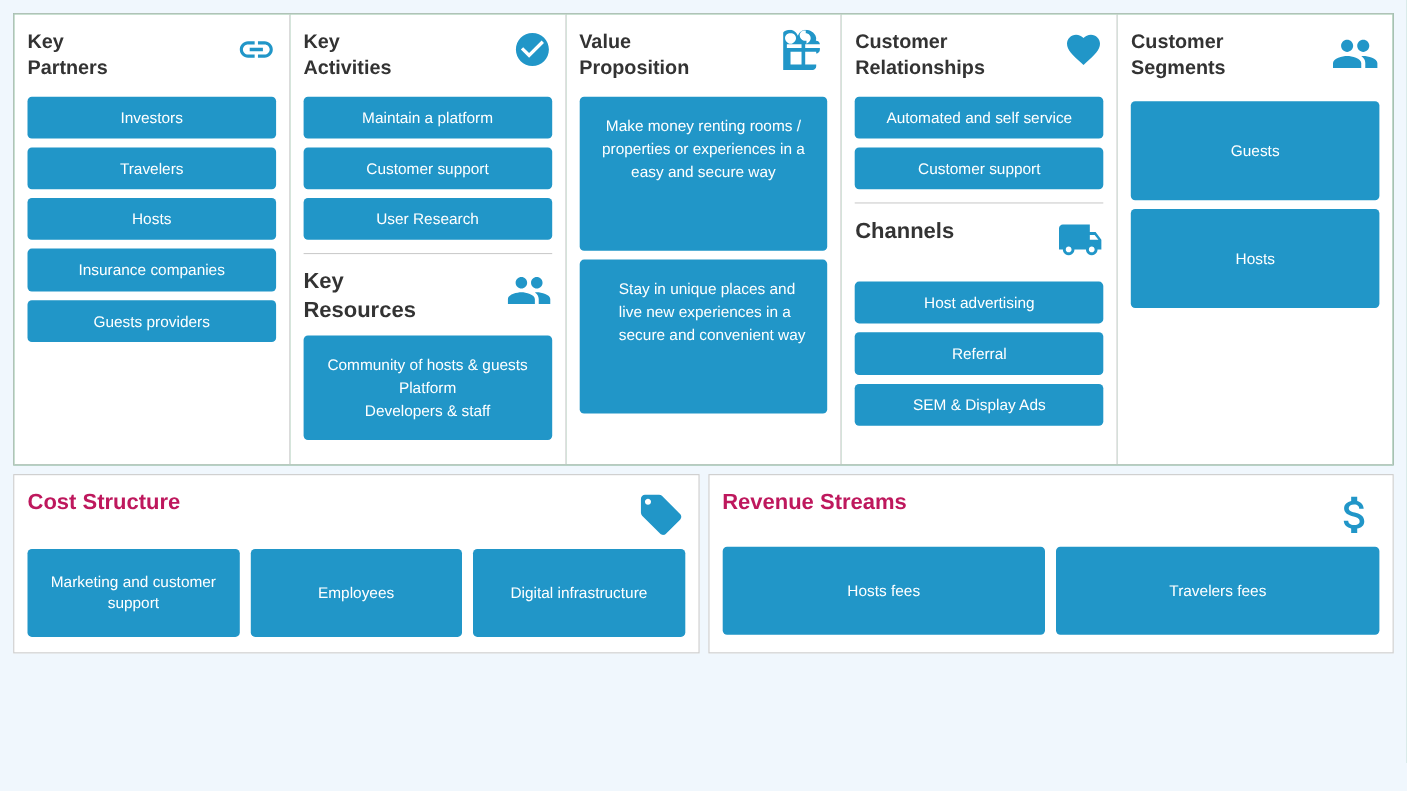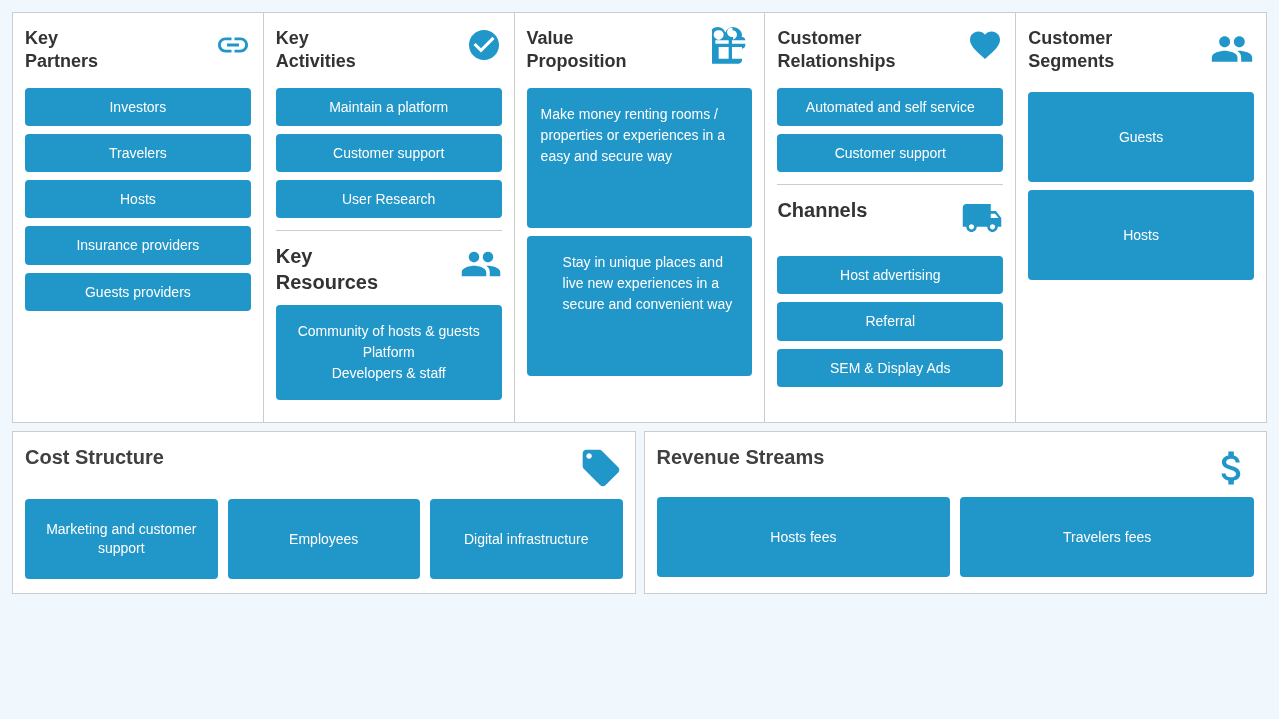--- a/index.html
+++ b/index.html
@@ -100,21 +100,21 @@
     .bottom-col {
       flex: 1;
       border: 1px solid #ccc;
       background: white;
       padding: 14px 12px;
     }
 
     .bottom-col-title {
       font-size: 20px;
       font-weight: bold;
-      color: #404040;
+      color: #be185d;
       margin-bottom: 16px;
     }
 
     .bottom-items {
       display: flex;
       gap: 10px;
       border-radius: 23px;
     }
 
     .bottom-box {
@@ -165,21 +165,21 @@
 Partners</div>
         <div class="icon-area">
           <svg class="svg-icon" viewBox="0 0 24 24" xmlns="http://www.w3.org/2000/svg">
             <path d="M3.9 12c0-1.71 1.39-3.1 3.1-3.1h4V7H7c-2.76 0-5 2.24-5 5s2.24 5 5 5h4v-1.9H7c-1.71 0-3.1-1.39-3.1-3.1zM8 13h8v-2H8v2zm9-6h-4v1.9h4c1.71 0 3.1 1.39 3.1 3.1s-1.39 3.1-3.1 3.1h-4V17h4c2.76 0 5-2.24 5-5s-2.24-5-5-5z"></path>
           </svg>
         </div>
       </div>
       <div class="blue-box">Investors</div>
       <div class="blue-box">Travelers</div>
       <div class="blue-box">Hosts</div>
-      <div class="blue-box">Insurance providers</div>
+      <div class="blue-box">Insurance companies</div>
       <div class="blue-box">Guests providers</div>
     </div>
 
     <div class="column">
       <div class="column-header">
         <div class="column-title" style="white-space:pre-line;">Key
 Activities</div>
         <div class="icon-area">
           <svg class="svg-icon" viewBox="0 0 24 24" xmlns="http://www.w3.org/2000/svg">
             <path d="M12 2C6.48 2 2 6.48 2 12s4.48 10 10 10 10-4.48 10-10S17.52 2 12 2zm-2 15l-5-5 1.41-1.41L10 14.17l7.59-7.59L19 8l-9 9z"></path>
@@ -207,21 +207,21 @@
     <div class="column">
       <div class="column-header">
         <div class="column-title" style="white-space:pre-line;">Value
 Proposition</div>
         <div class="icon-area">
           <svg class="svg-icon" viewBox="0 0 24 24" xmlns="http://www.w3.org/2000/svg" style="width:40px;height:40px;">
             <path d="M20 6h-2.18c.07-.44.18-.86.18-1.3C18 2.57 15.43 0 12.3 0c-1.9 0-3.5 1.35-4.3 3.24C7.2 1.35 5.6 0 3.7 0 .57 0-2 2.57-2 5.7c0 .44.11.86.18 1.3H-2c-1.1 0-1.99.9-1.99 2v2c0 1.1.89 2 1.99 2h.01v7c0 1.1.9 2 2 2h16c1.1 0 2-.9 2-2v-7h.01c1.1 0 1.99-.9 1.99-2V8c0-1.1-.89-2-1.99-2zM12.3 2c1.54 0 2.7 1.16 2.7 2.7 0 1.34-1.09 2.5-2.3 2.9V6h-1.4c-1.21-.4-2.3-1.56-2.3-2.9 0-1.54 1.16-2.7 2.7-2.7h.6zM3.7 2h.6C5.84 2 7 3.16 7 4.7c0 1.34-1.09 2.5-2.3 2.9H3.3C2.09 7.2 1 6.04 1 4.7 1 3.16 2.16 2 3.7 2zM2 8h8v2H2V8zm2 11v-7h6v7H4zm14 0h-6v-7h6v7zm2-9h-8V8h8v2z"></path>
           </svg>
         </div>
       </div>
-      <div class="blue-box-large" style="min-height:140px;">Make money renting rooms / properties or experiences in a easy and secure way</div>
+      <div class="blue-box-large" style="min-height:140px;text-align:center;">Make money renting rooms / properties or experiences in a easy and secure way</div>
       <div class="blue-box-large" style="min-height:140px;padding-left:36px;">Stay in unique places and live new experiences in a secure and convenient way</div>
     </div>
 
     <div class="column">
       <div class="column-header">
         <div class="column-title" style="white-space:pre-line;">Customer
 Relationships</div>
         <div class="icon-area">
           <svg class="svg-icon" viewBox="0 0 24 24" xmlns="http://www.w3.org/2000/svg">
             <path d="M12 21.35l-1.45-1.32C5.4 15.36 2 12.28 2 8.5 2 5.42 4.42 3 7.5 3c1.74 0 3.41.81 4.5 2.09C13.09 3.81 14.76 3 16.5 3 19.58 3 22 5.42 22 8.5c0 3.78-3.4 6.86-8.55 11.54L12 21.35z"></path>

